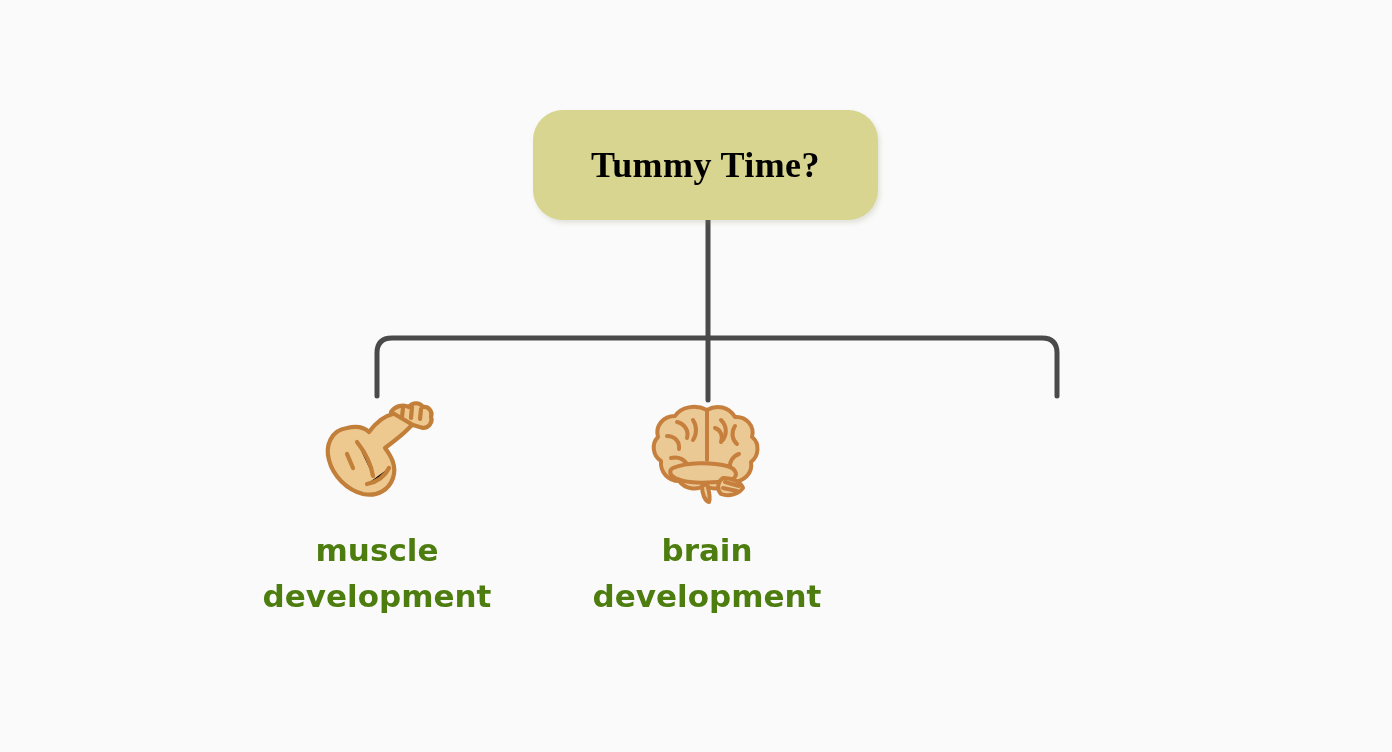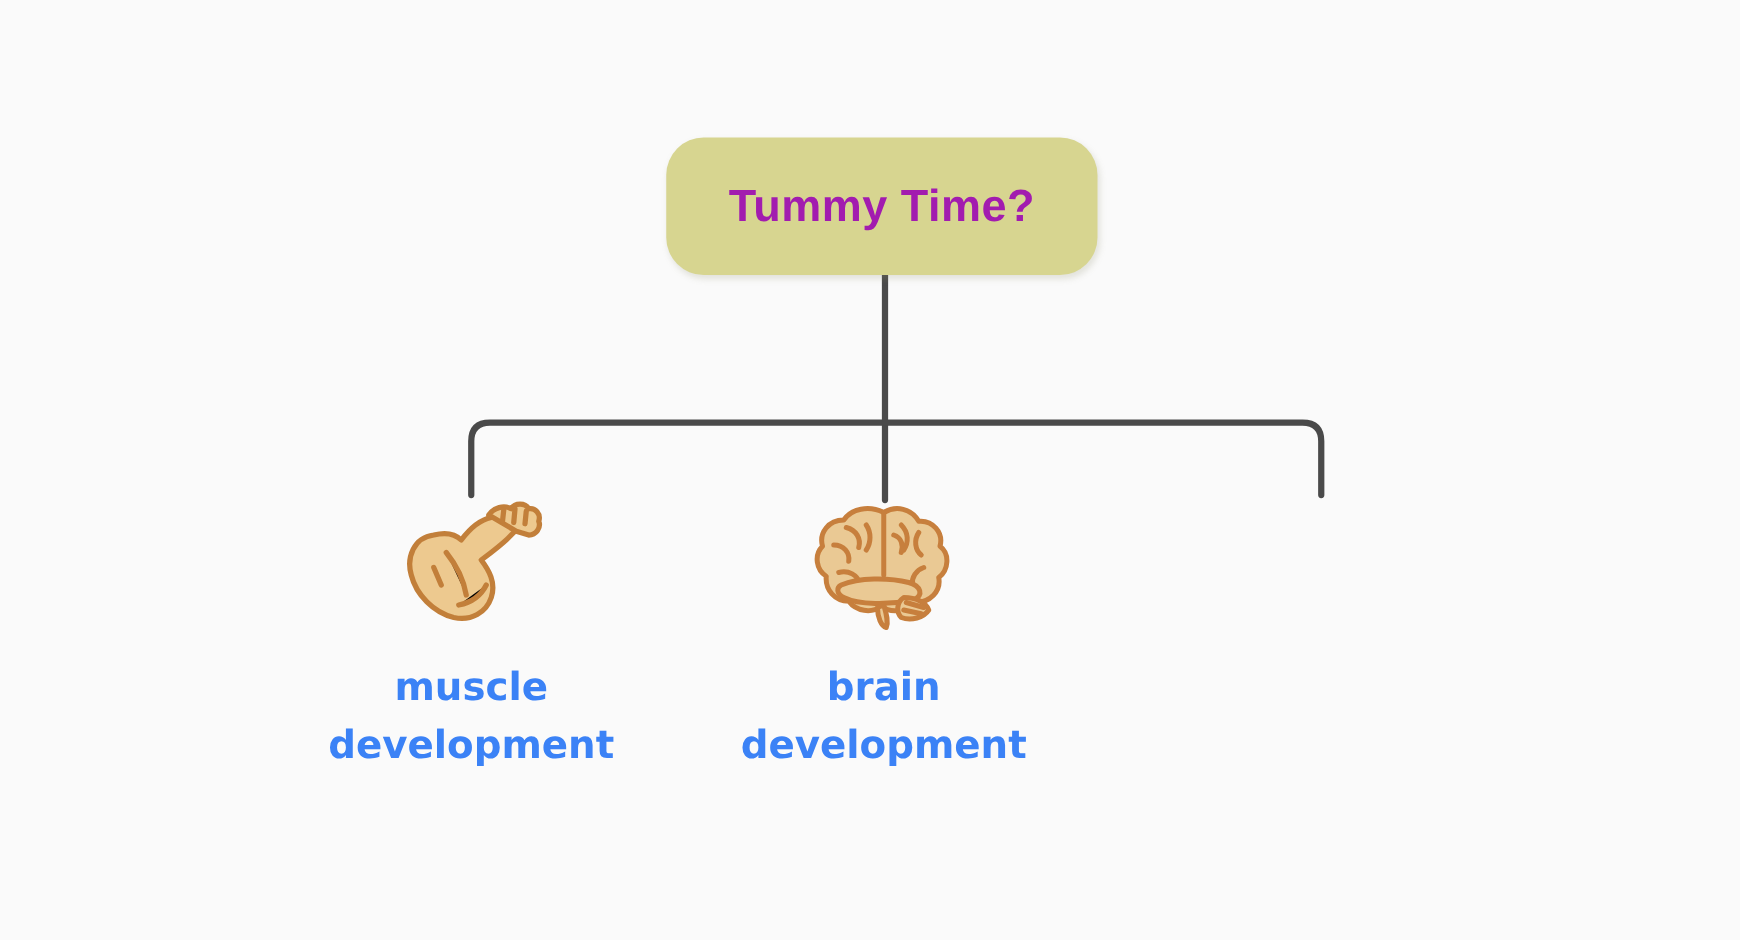--- a/index.html
+++ b/index.html
@@ -38,24 +38,24 @@
     width: 345px;
     height: 110px;
     background: #d7d590;
     border-radius: 30px;
     box-shadow: 2px 3px 5px rgba(140,140,110,0.22);
     display: flex;
     align-items: center;
     justify-content: center;
   }
   #root-label {
-    font-family: Liberation Sans, sans-serif;
+    font-family: Liberation Serif, serif;
     font-size: 36px;
     font-weight: bold;
-    color: #a21caf;
+    color: #000000;
     letter-spacing: 0.4px;
     white-space: nowrap;
   }
 
   
   .branch {
     position: absolute;
     width: 300px;
     top: 398px;
     display: flex;
@@ -66,21 +66,21 @@
     width: 120px;
     height: 110px;
     display: block;
   }
   .branch-label {
     margin-top: 20px;
     font-family: "DejaVu Sans", sans-serif;
     font-size: 31px;
     font-weight: bold;
     line-height: 1.47;
-    color: #3b82f6;
+    color: #4d7c0f;
     text-align: center;
     white-space: pre-line;
   }
 
   #branch-muscle { left: 227px; }
   #branch-brain  { left: 557px; }
   #branch-head   { left: 907px; }
 </style>
 </head>
 <body>

